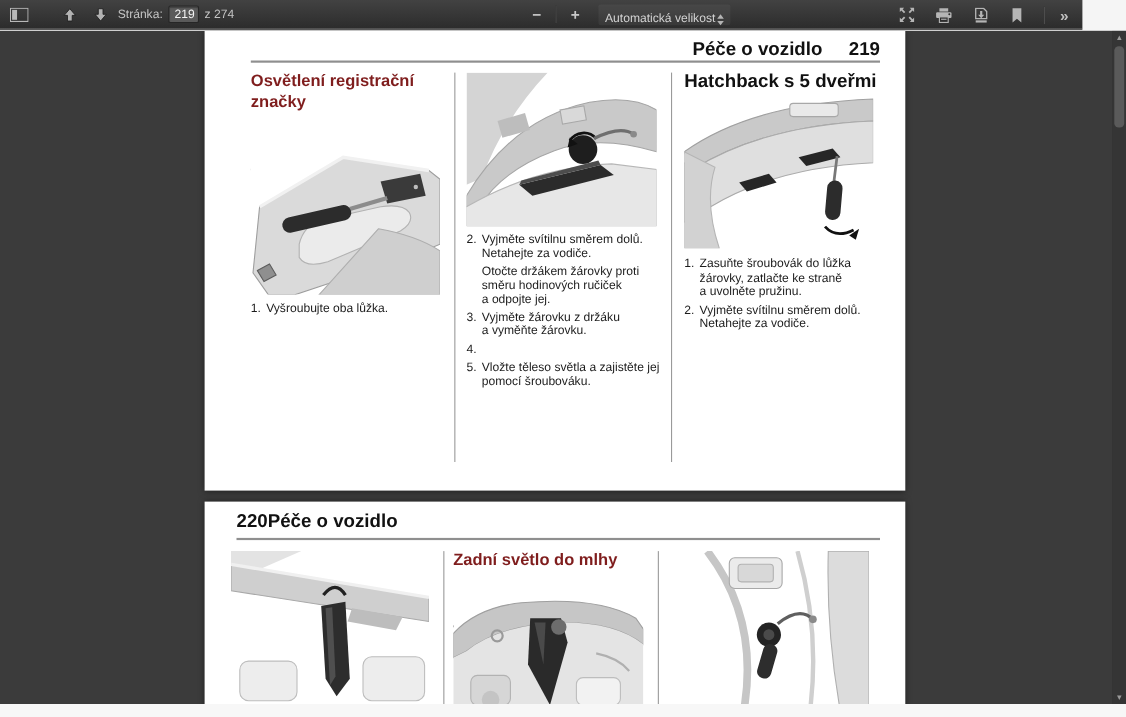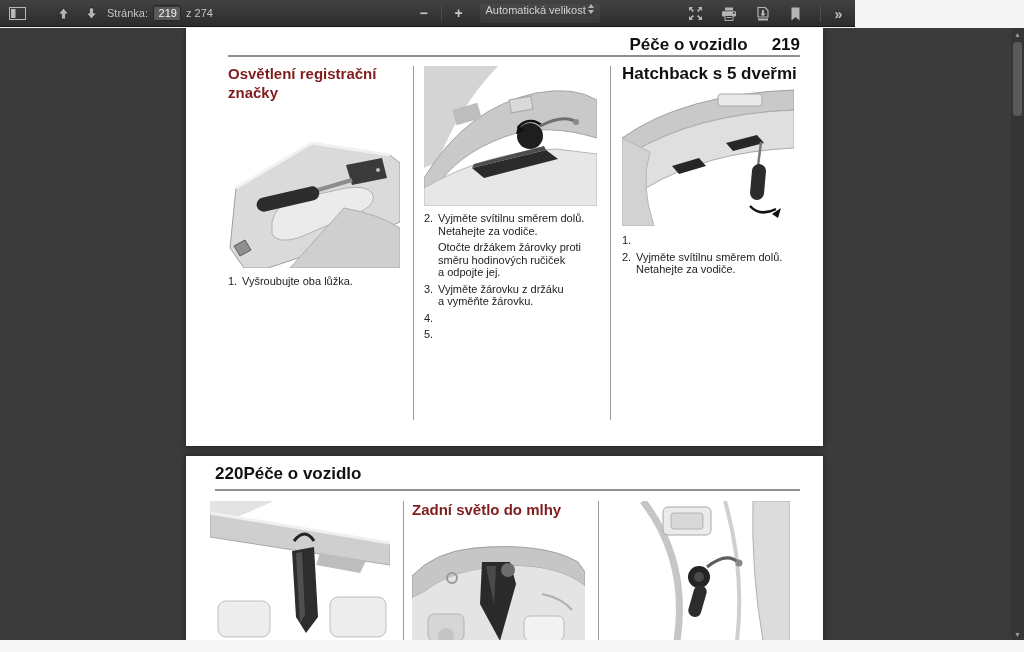--- a/index.html
+++ b/index.html
@@ -1,34 +1,34 @@
 <!DOCTYPE html>
 <html><head>
 <meta charset="utf-8">
 <style>
   * { margin:0; padding:0; box-sizing:border-box; }
   html,body { width:1024px; height:652px; overflow:hidden;
     font-family:"Liberation Sans", sans-serif; background:#f5f5f5; }
 
   
-  .toolbar { position:absolute; left:0; top:0; width:855px; height:27px;
+  .toolbar { position:absolute; left:0; top:0; width:984px; height:27px;
     background:linear-gradient(#424242,#2c2c2c); border-bottom:1px solid #161616;
     display:flex; align-items:center; z-index:30; }
   .tb-btn { height:21px; min-width:22px; display:flex; align-items:center; justify-content:center;
     border-radius:2px; cursor:default; color:#b8b8b8; }
   .tb-sep { width:1px; height:16px; background:#1d1d1d; border-right:1px solid #4d4d4d; margin:0 6px; }
   .tb-label { color:#c4c4c4; font-size:11px; margin:0 5px; }
   .page-input { width:28px; height:16px; background:#5a5a5a; border:1px solid #262626;
     border-radius:2px; color:#f4f4f4; font-size:11px; text-align:right; padding:0 3px 0 1px;
     font-family:"Liberation Sans", sans-serif; box-shadow:inset 0 1px 1px rgba(0,0,0,.35); }
   .tb-left { display:flex; align-items:center; padding-left:6px; }
   .tb-center { position:absolute; left:50%; transform:translateX(-8%); display:flex; align-items:center; }
   .tb-right { position:absolute; right:6px; top:0; height:27px; display:flex; align-items:center; }
   .zoom-glyph { font-size:14px; font-weight:bold; color:#c8c8c8; line-height:1; }
-  .scale-select { display:flex; align-items:flex-start; gap:2px; height:19px; padding:0 6px;
+  .scale-select { display:flex; align-items:flex-end; gap:2px; height:19px; padding:0 6px;
     background:rgba(255,255,255,0.05); border-radius:2px; color:#d2d2d2; font-size:11px; }
   .updown { display:flex; flex-direction:column; gap:2px; }
   .updown i { display:block; width:0; height:0; border-left:3.5px solid transparent;
     border-right:3.5px solid transparent; }
   .updown .u { border-bottom:4px solid #b5b5b5; }
   .updown .d { border-top:4px solid #b5b5b5; }
   .chev { font-size:14px; color:#c0c0c0; font-weight:bold; letter-spacing:-1px; }
 
   
   .viewer { position:absolute; left:0; top:28px; width:1024px; height:612px;
@@ -208,20 +208,22 @@
       <div class="step">
         <span class="step-num">3.</span>
         <span class="step-text">Vyjměte žárovku z držáku
 a vyměňte žárovku.</span>
       </div>
       <div class="step">
         <span class="step-num">4.</span>
       </div>
       <div class="step">
         <span class="step-num">5.</span>
+        <span class="step-text">Vložte těleso světla a zajistěte jej
+pomocí šroubováku.</span>
       </div>
     </div>
 
     <div class="h-run" style="position:absolute; left:436px; top:36px;">Hatchback s 5 dveřmi</div>
     <div class="figure" style="left:436px; top:58px; width:172px; height:140px;">
       <svg width="172" height="140" viewBox="0 0 172 140">
         <rect width="172" height="140" fill="#ffffff"></rect>
         <path d="M0 52 Q62 8 172 4 L172 24 Q72 28 8 68 Z" fill="#c9c9c9" stroke="#a0a0a0"></path>
         <path d="M8 68 Q72 28 172 24 L172 62 Q84 66 24 102 L0 116 L0 62 Z" fill="#dfdfdf" stroke="#ababab"></path>
         <path d="M0 52 L0 140 L32 140 Q18 98 28 66 Z" fill="#d2d2d2" stroke="#b5b5b5"></path>
@@ -230,20 +232,23 @@
         <path d="M104 57 l31 -8 7 8 -31 8z" fill="#262626"></path>
         <line x1="139" y1="56" x2="136" y2="80" stroke="#787878" stroke-width="2.5"></line>
         <rect x="129" y="78" width="14" height="36" rx="7" fill="#2c2c2c" transform="rotate(5 136 96)"></rect>
         <path d="M128 120 q10 11 26 3" fill="none" stroke="#111" stroke-width="2.5"></path>
         <path d="M150 128 l9 -6 -3 10z" fill="#111"></path>
       </svg>
     </div>
     <div style="position:absolute; left:436px; top:206px; width:180px;">
       <div class="step">
         <span class="step-num">1.</span>
+        <span class="step-text">Zasuňte šroubovák do lůžka
+žárovky, zatlačte ke straně
+a uvolněte pružinu.</span>
       </div>
       <div class="step">
         <span class="step-num">2.</span>
         <span class="step-text">Vyjměte svítilnu směrem dolů.
 Netahejte za vodiče.</span>
       </div>
     </div>
   </div>
 
   <div class="pdf-page" id="page-220">

